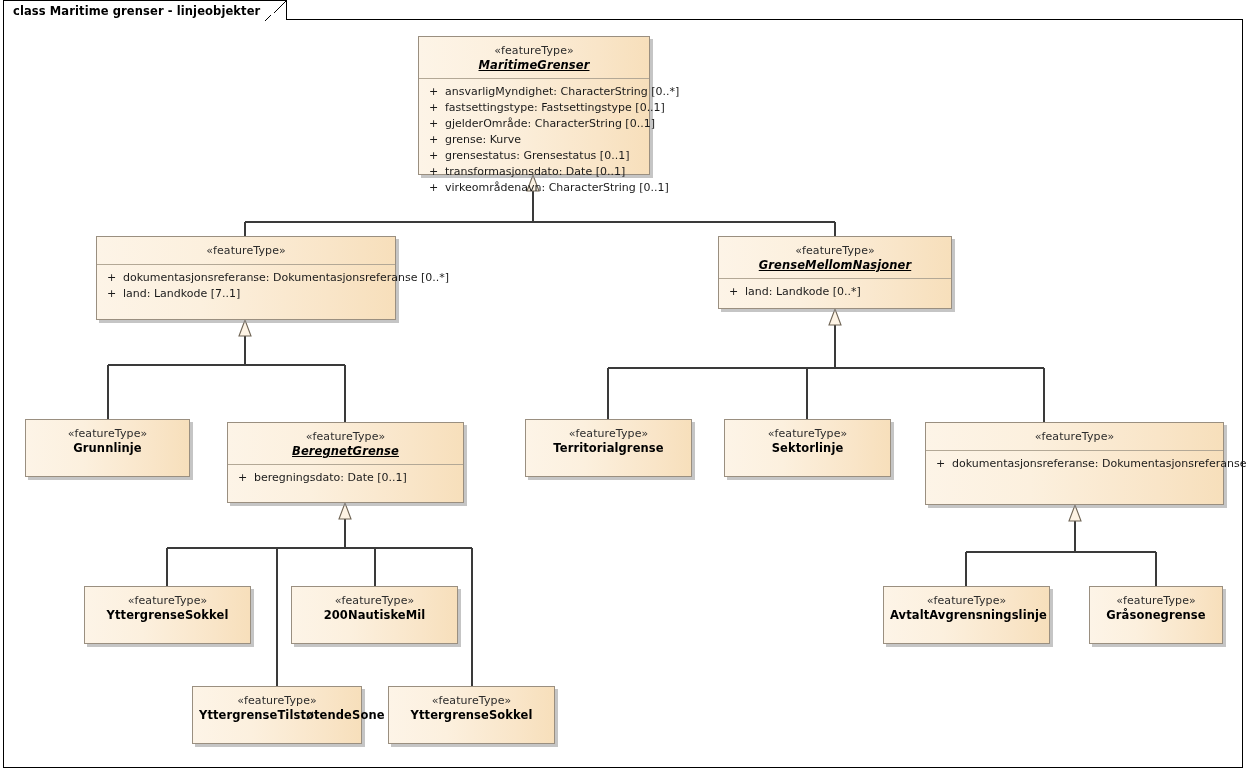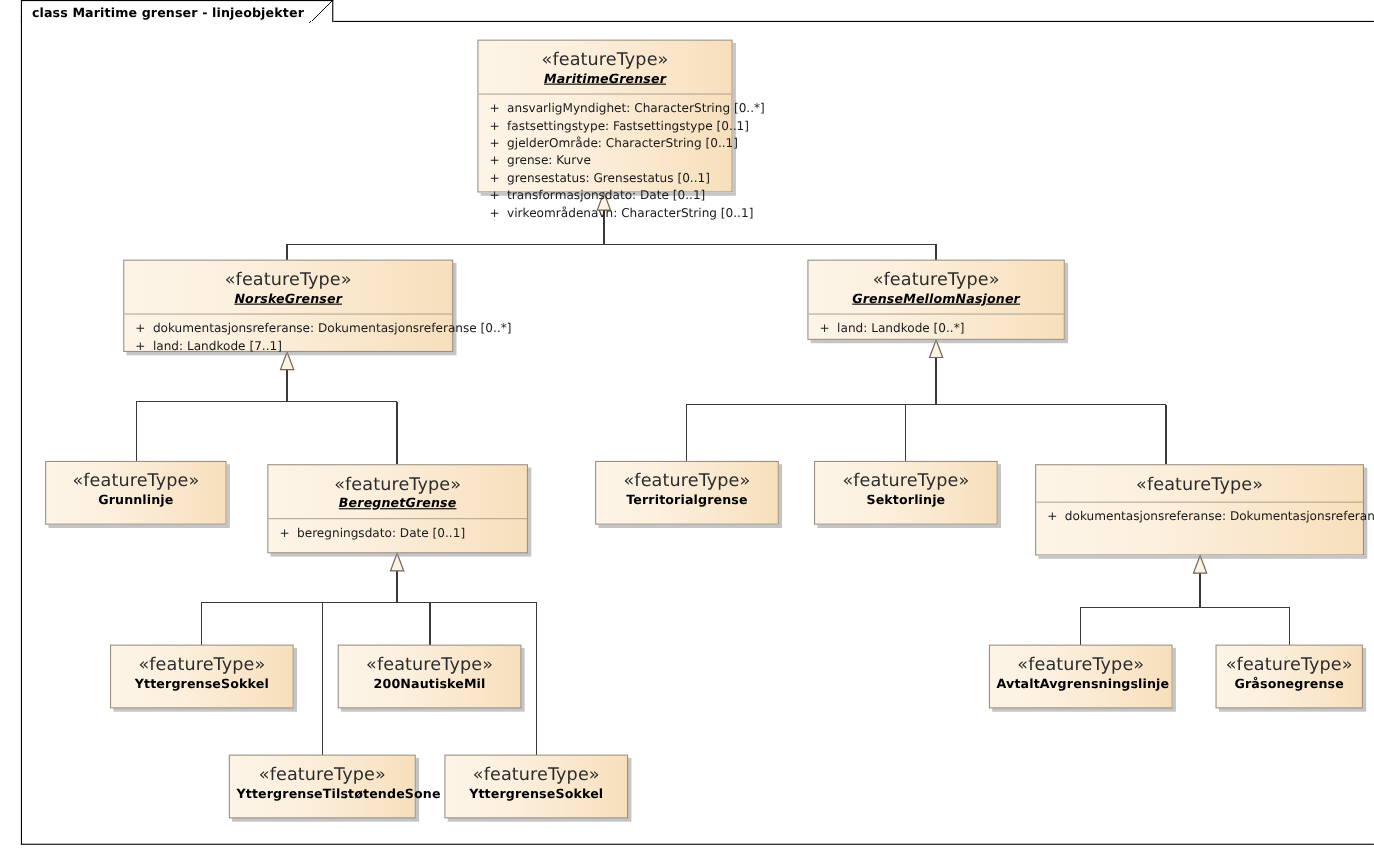--- a/index.html
+++ b/index.html
@@ -9,21 +9,21 @@
   }
   body {
     width: 1249px;
     height: 772px;
     font-family: "DejaVu Sans", "Liberation Sans", sans-serif;
     overflow: hidden;
     position: relative;
   }
   #diagram-root {
     position: absolute;
-    left: 16px; top: 0;
+    left: 0; top: 0;
     width: 1112px;
     height: 772px;
   }
   
   .frame {
     position: absolute;
     left: 3px;
     top: 19px;
     width: 1240px;
     height: 749px;
@@ -91,21 +91,21 @@
     z-index: 2;
     font-size: 11px;
     color: #1a1a1a;
   }
   .uml-head {
     padding: 7px 6px 6px 6px;
     text-align: center;
     line-height: 1.26;
   }
   .stereotype {
-    font-size: 16px;
+    font-size: 11px;
     color: #2b2b2b;
     letter-spacing: 0.1px;
   }
   .cls-name {
     font-size: 11.5px;
     font-weight: bold;
     color: #000000;
     letter-spacing: 0.1px;
   }
   .cls-name.abstract { font-style: italic; text-decoration: underline; }
@@ -220,21 +220,20 @@
       <div class="attr-row">
         <span class="attr-vis">+</span>
         <span class="attr-text">virkeområdenavn: CharacterString [0..1]</span>
       </div>
     </div>
   </div>
 
   <div class="uml-class" style="left:96px; top:236px; width:300px; height:84px;">
     <div class="uml-head">
       <div class="stereotype">«featureType»</div>
-      <div class="cls-name abstract">NorskeGrenser</div>
     </div>
     <div class="uml-sep"></div>
     <div class="uml-attrs">
       <div class="attr-row">
         <span class="attr-vis">+</span>
         <span class="attr-text">dokumentasjonsreferanse: Dokumentasjonsreferanse [0..*]</span>
       </div>
       <div class="attr-row">
         <span class="attr-vis">+</span>
         <span class="attr-text">land: Landkode [7..1]</span>

